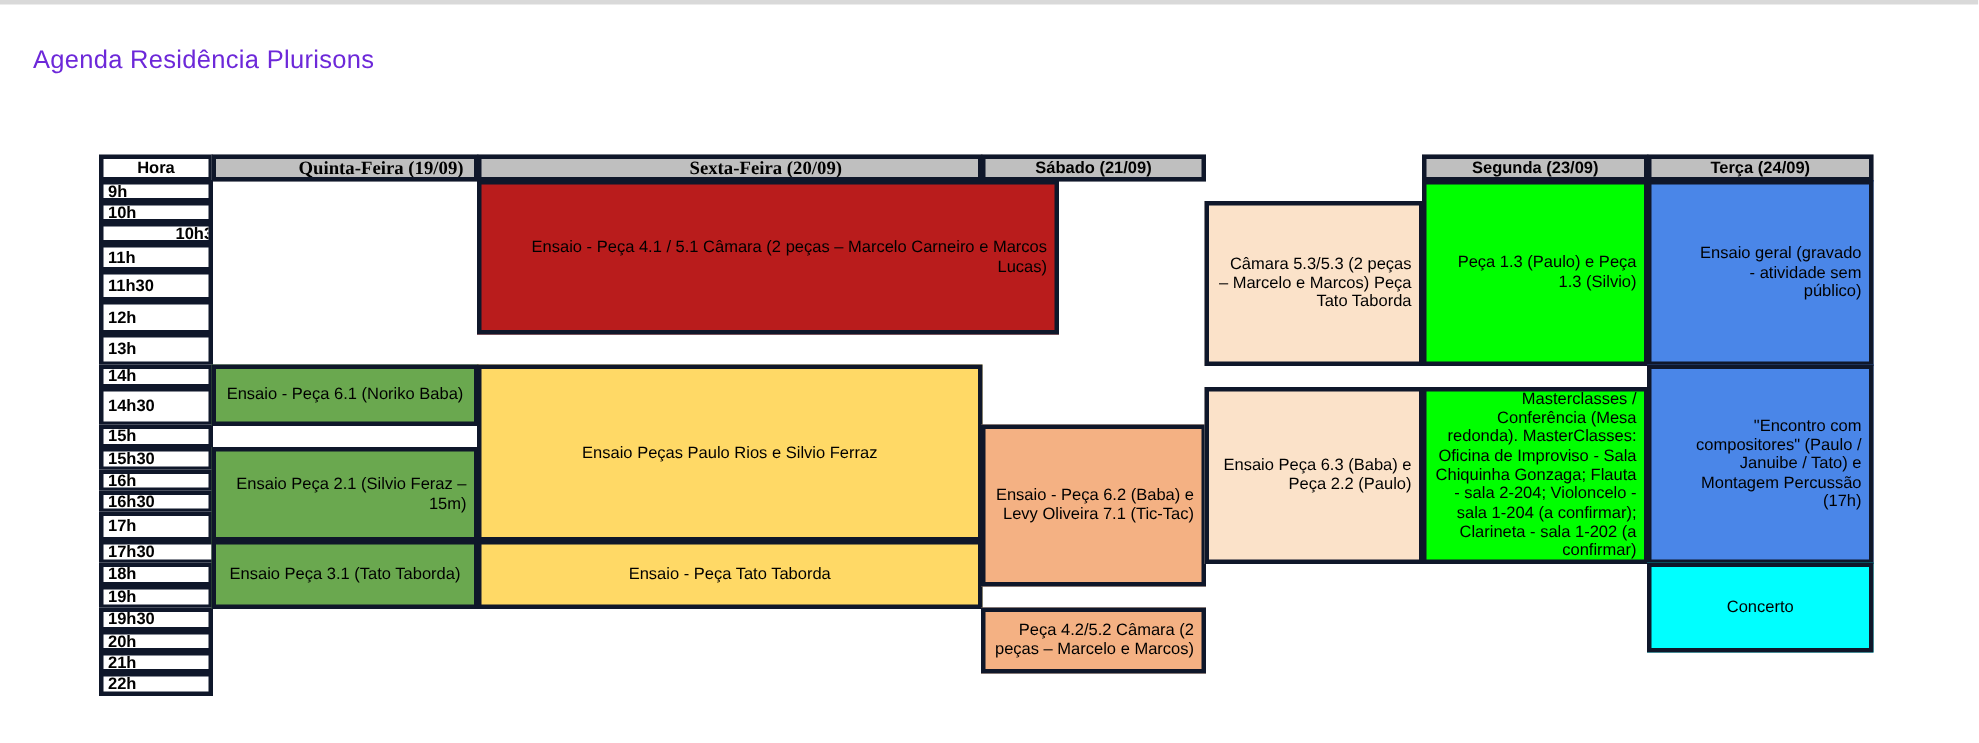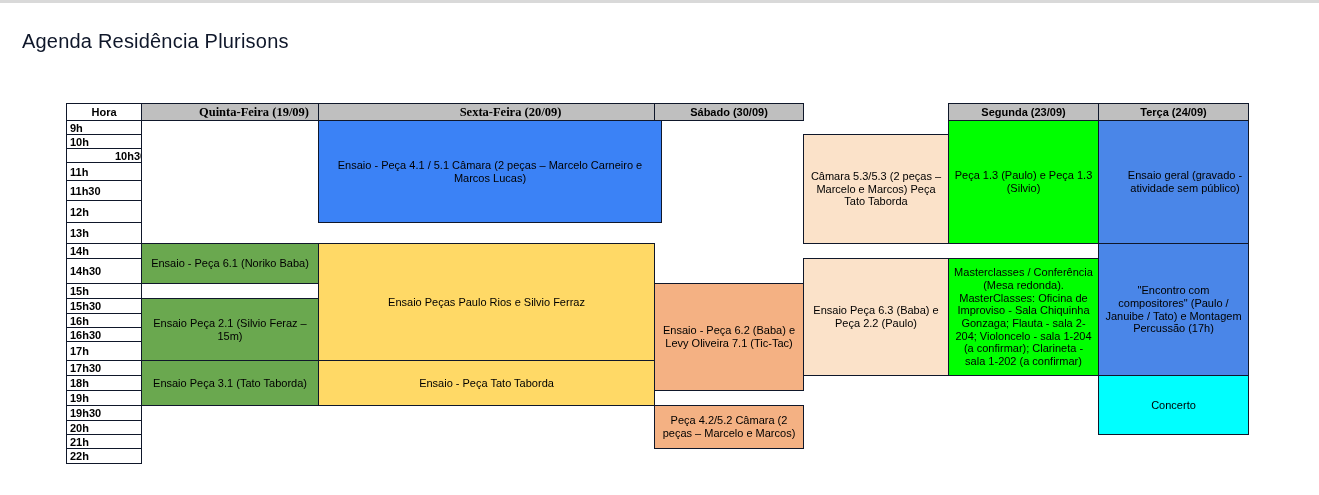--- a/index.html
+++ b/index.html
@@ -14,37 +14,37 @@
   }
   .top-edge {
     position: absolute;
     left: 0; top: 0;
     width: 100%; height: 3px;
     background: #d9d9d9;
   }
   .page-title {
     position: absolute;
     left: 22px; top: 30px;
-    font-size: 20px;
-    color: #0f172a;
+    font-size: 17px;
+    color: #6d28d9;
     letter-spacing: 0.2px;
   }
   .schedule {
     position: absolute;
     left: 66px; top: 103px;
     width: 1183px; height: 361px;
   }
   .cell {
     position: absolute;
     box-sizing: border-box;
-    border: 1px solid #0f172a;
+    border: 3px solid #0f172a;
     display: flex;
     align-items: center;
     justify-content: center;
-    text-align: center;
+    text-align: right;
     overflow: hidden;
   }
   .corner-cell {
     left: 0; top: 0;
     width: 76px; height: 18px;
     background: #ffffff;
     font-weight: bold;
     font-size: 11px;
   }
   .day-header {
@@ -74,21 +74,21 @@
 <body>
 
 <div class="page">
   <div class="top-edge"></div>
   <div class="page-title">Agenda Residência Plurisons</div>
   <div class="schedule">
     <div class="cell corner-cell">Hora</div>
 
   <div class="cell day-header serif" style="left: 75px; top: 0px; width: 178px; height: 18px; background: rgb(191, 191, 191);">Quinta-Feira (19/09)</div>
       <div class="cell day-header serif" style="left: 252px; top: 0px; width: 337px; height: 18px; background: rgb(191, 191, 191);">Sexta-Feira (20/09)</div>
-      <div class="cell day-header" style="left: 588px; top: 0px; width: 150px; height: 18px; background: rgb(191, 191, 191);">Sábado (30/09)</div>
+      <div class="cell day-header" style="left: 588px; top: 0px; width: 150px; height: 18px; background: rgb(191, 191, 191);">Sábado (21/09)</div>
       <div class="cell day-header" style="left: 882px; top: 0px; width: 151px; height: 18px; background: rgb(191, 191, 191);">Segunda (23/09)</div>
       <div class="cell day-header" style="left: 1032px; top: 0px; width: 151px; height: 18px; background: rgb(191, 191, 191);">Terça (24/09)</div>
       <div class="cell hour-cell" style="left: 0px; top: 17px; width: 76px; height: 15px;">9h</div>
       <div class="cell hour-cell" style="left: 0px; top: 31px; width: 76px; height: 15px;">10h</div>
       <div class="cell hour-cell" style="left: 0px; top: 45px; width: 76px; height: 15px; padding-left: 48px;">10h30</div>
       <div class="cell hour-cell" style="left: 0px; top: 59px; width: 76px; height: 19px;">11h</div>
       <div class="cell hour-cell" style="left: 0px; top: 77px; width: 76px; height: 21px;">11h30</div>
       <div class="cell hour-cell" style="left: 0px; top: 97px; width: 76px; height: 23px;">12h</div>
       <div class="cell hour-cell" style="left: 0px; top: 119px; width: 76px; height: 22px;">13h</div>
       <div class="cell hour-cell" style="left: 0px; top: 140px; width: 76px; height: 16px;">14h</div>
@@ -101,21 +101,21 @@
       <div class="cell hour-cell" style="left: 0px; top: 257px; width: 96px; height: 16px;">17h30</div>
       <div class="cell hour-cell" style="left: 0px; top: 272px; width: 76px; height: 16px;">18h</div>
       <div class="cell hour-cell" style="left: 0px; top: 287px; width: 76px; height: 16px;">19h</div>
       <div class="cell hour-cell" style="left: 0px; top: 302px; width: 76px; height: 16px;">19h30</div>
       <div class="cell hour-cell" style="left: 0px; top: 317px; width: 76px; height: 15px;">20h</div>
       <div class="cell hour-cell" style="left: 0px; top: 331px; width: 76px; height: 15px;">21h</div>
       <div class="cell hour-cell" style="left: 0px; top: 345px; width: 76px; height: 16px;">22h</div>
       <div class="cell event" style="left: 75px; top: 140px; width: 178px; height: 41px; background: rgb(106, 168, 79);">Ensaio - Peça 6.1 (Noriko Baba)</div>
       <div class="cell event" style="left: 75px; top: 195px; width: 178px; height: 63px; background: rgb(106, 168, 79);">Ensaio Peça 2.1 (Silvio Feraz –15m)</div>
       <div class="cell event" style="left: 75px; top: 257px; width: 178px; height: 46px; background: rgb(106, 168, 79);">Ensaio Peça 3.1 (Tato Taborda)</div>
-      <div class="cell event" style="left: 252px; top: 17px; width: 344px; height: 103px; background: #3b82f6;">Ensaio - Peça 4.1 / 5.1 Câmara (2 peças – Marcelo Carneiro e Marcos Lucas)</div>
+      <div class="cell event" style="left: 252px; top: 17px; width: 388px; height: 103px; background: #b91c1c;">Ensaio - Peça 4.1 / 5.1 Câmara (2 peças – Marcelo Carneiro e Marcos Lucas)</div>
       <div class="cell event" style="left: 252px; top: 140px; width: 337px; height: 118px; background: rgb(255, 217, 102);">Ensaio Peças Paulo Rios e Silvio Ferraz</div>
       <div class="cell event" style="left: 252px; top: 257px; width: 337px; height: 46px; background: rgb(255, 217, 102);">Ensaio - Peça Tato Taborda</div>
       <div class="cell event" style="left: 588px; top: 180px; width: 150px; height: 108px; background: rgb(244, 177, 131);">Ensaio - Peça 6.2 (Baba) e Levy Oliveira 7.1 (Tic-Tac)</div>
       <div class="cell event" style="left: 588px; top: 302px; width: 150px; height: 44px; background: rgb(244, 177, 131);">Peça 4.2/5.2 Câmara (2 peças – Marcelo e Marcos)</div>
       <div class="cell event" style="left: 737px; top: 31px; width: 146px; height: 110px; background: rgb(251, 226, 201);">Câmara 5.3/5.3 (2 peças – Marcelo e Marcos) Peça Tato Taborda</div>
       <div class="cell event" style="left: 737px; top: 155px; width: 146px; height: 118px; background: rgb(251, 226, 201);">Ensaio Peça 6.3 (Baba) e Peça 2.2 (Paulo)</div>
       <div class="cell event" style="left: 882px; top: 17px; width: 151px; height: 124px; background: rgb(0, 255, 0);">Peça 1.3 (Paulo) e Peça 1.3 (Silvio)</div>
       <div class="cell event" style="left: 882px; top: 155px; width: 151px; height: 118px; background: rgb(0, 255, 0);">Masterclasses / Conferência (Mesa redonda). MasterClasses: Oficina de Improviso - Sala Chiquinha Gonzaga; Flauta - sala 2-204; Violoncelo - sala 1-204 (a confirmar); Clarineta - sala 1-202 (a confirmar)</div>
       <div class="cell event" style="left: 1032px; top: 17px; width: 151px; height: 124px; background: rgb(74, 134, 232); padding-left: 28px;">Ensaio geral (gravado - atividade sem público)</div>
       <div class="cell event" style="left: 1032px; top: 140px; width: 151px; height: 133px; background: rgb(74, 134, 232);">"Encontro com compositores" (Paulo / Januibe / Tato) e Montagem Percussão (17h)</div>

